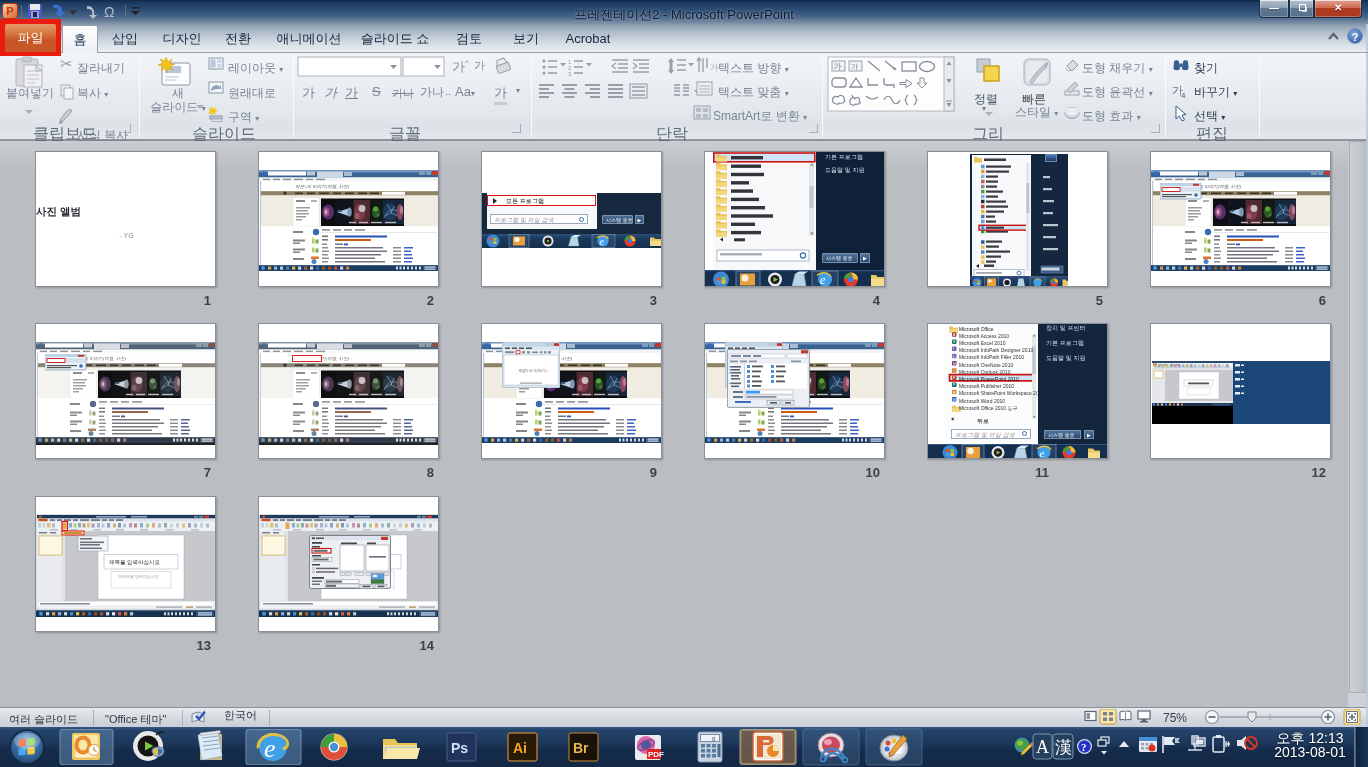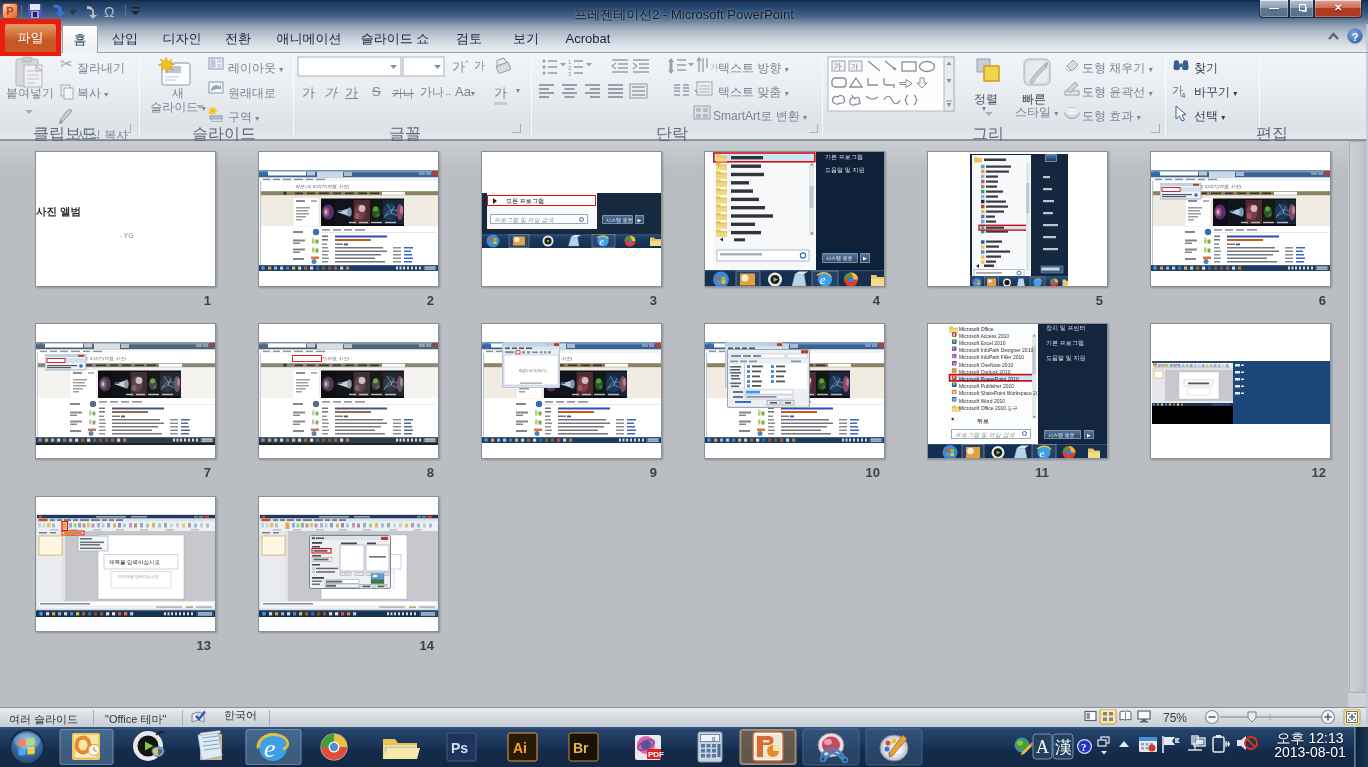--- a/index.html
+++ b/index.html
@@ -94,21 +94,21 @@
 <div class="gsep" style="left:531px;top:55px;"></div>
 <div class="gsep" style="left:822px;top:55px;"></div>
 <div class="gsep" style="left:1165px;top:55px;"></div>
 <div class="gsep" style="left:1259px;top:55px;"></div>
 
 <div class="glabel" style="left:17px;width:80px;top:124px;">클립보드</div>
 <div class="glabel" style="left:176px;width:80px;top:124px;">슬라이드</div>
 <div class="glabel" style="left:381px;width:40px;top:124px;">글꼴</div>
 <div class="glabel" style="left:648px;width:40px;top:124px;">단락</div>
 <div class="glabel" style="left:964px;width:40px;top:124px;">그리기</div>
-<div class="glabel" style="left:1248px;width:40px;top:124px;">편집</div>
+<div class="glabel" style="left:1188px;width:40px;top:124px;">편집</div>
 <div class="dlg" style="left:122px;"></div>
 <div class="dlg" style="left:512px;"></div>
 <div class="dlg" style="left:809px;"></div>
 <div class="dlg" style="left:1151px;"></div>
 
 <svg class="abs" style="left:0;top:53px;" width="1368" height="86" viewBox="0 0 1368 86">
 
   <g opacity="0.85">
     <rect x="16" y="6" width="22" height="27" rx="2" fill="#d3d5da" stroke="#a9abb2"></rect>
     <rect x="22" y="4" width="10" height="5" rx="2" fill="#c3c5cc" stroke="#a9abb2"></rect>

